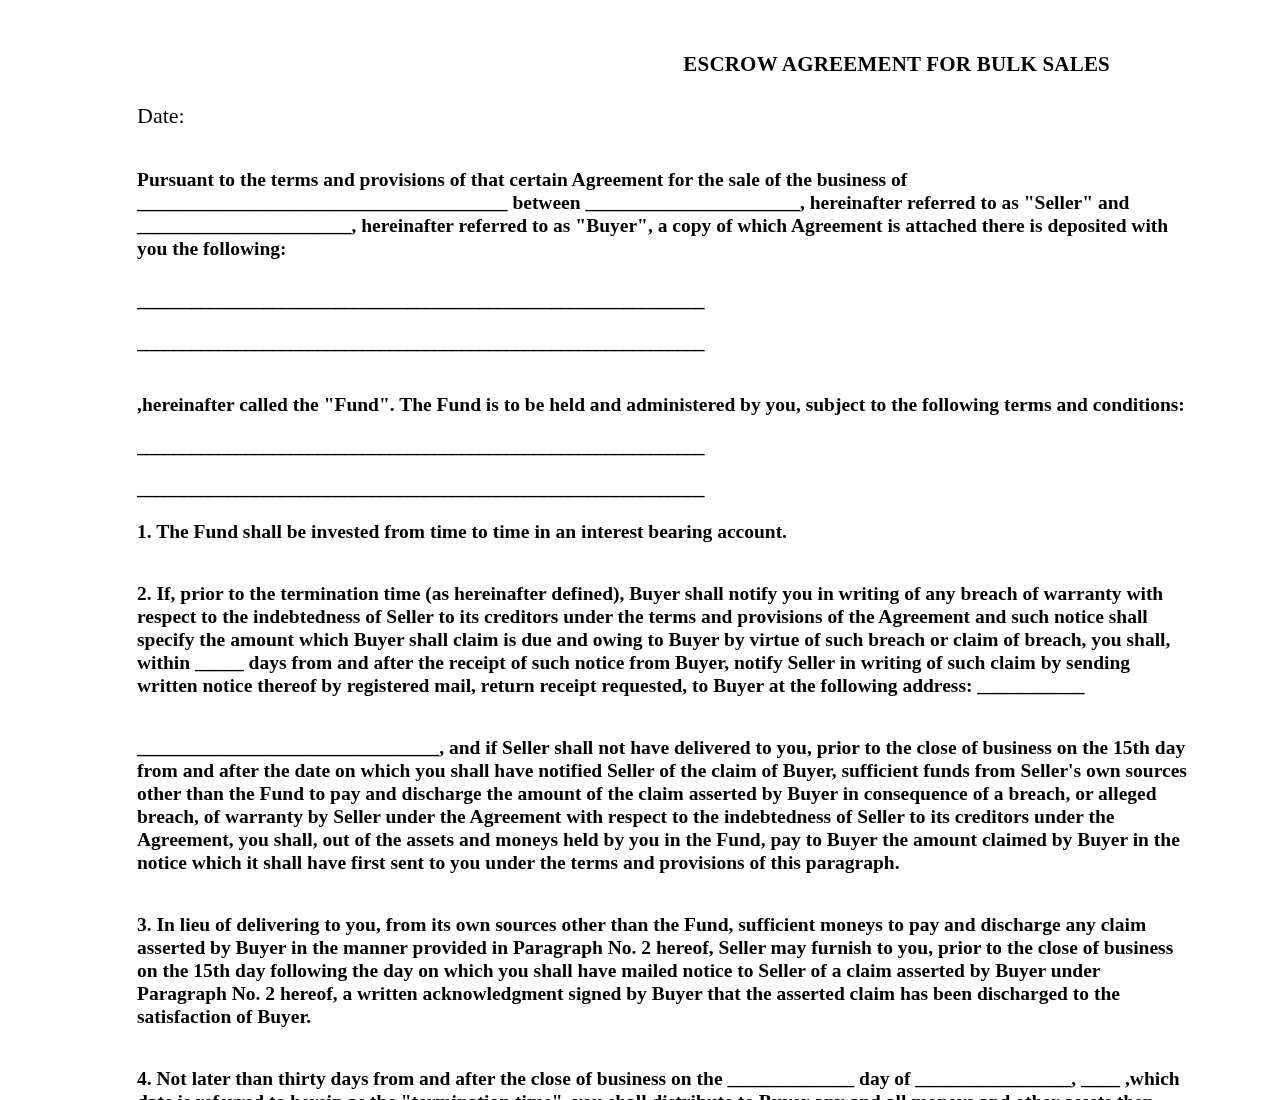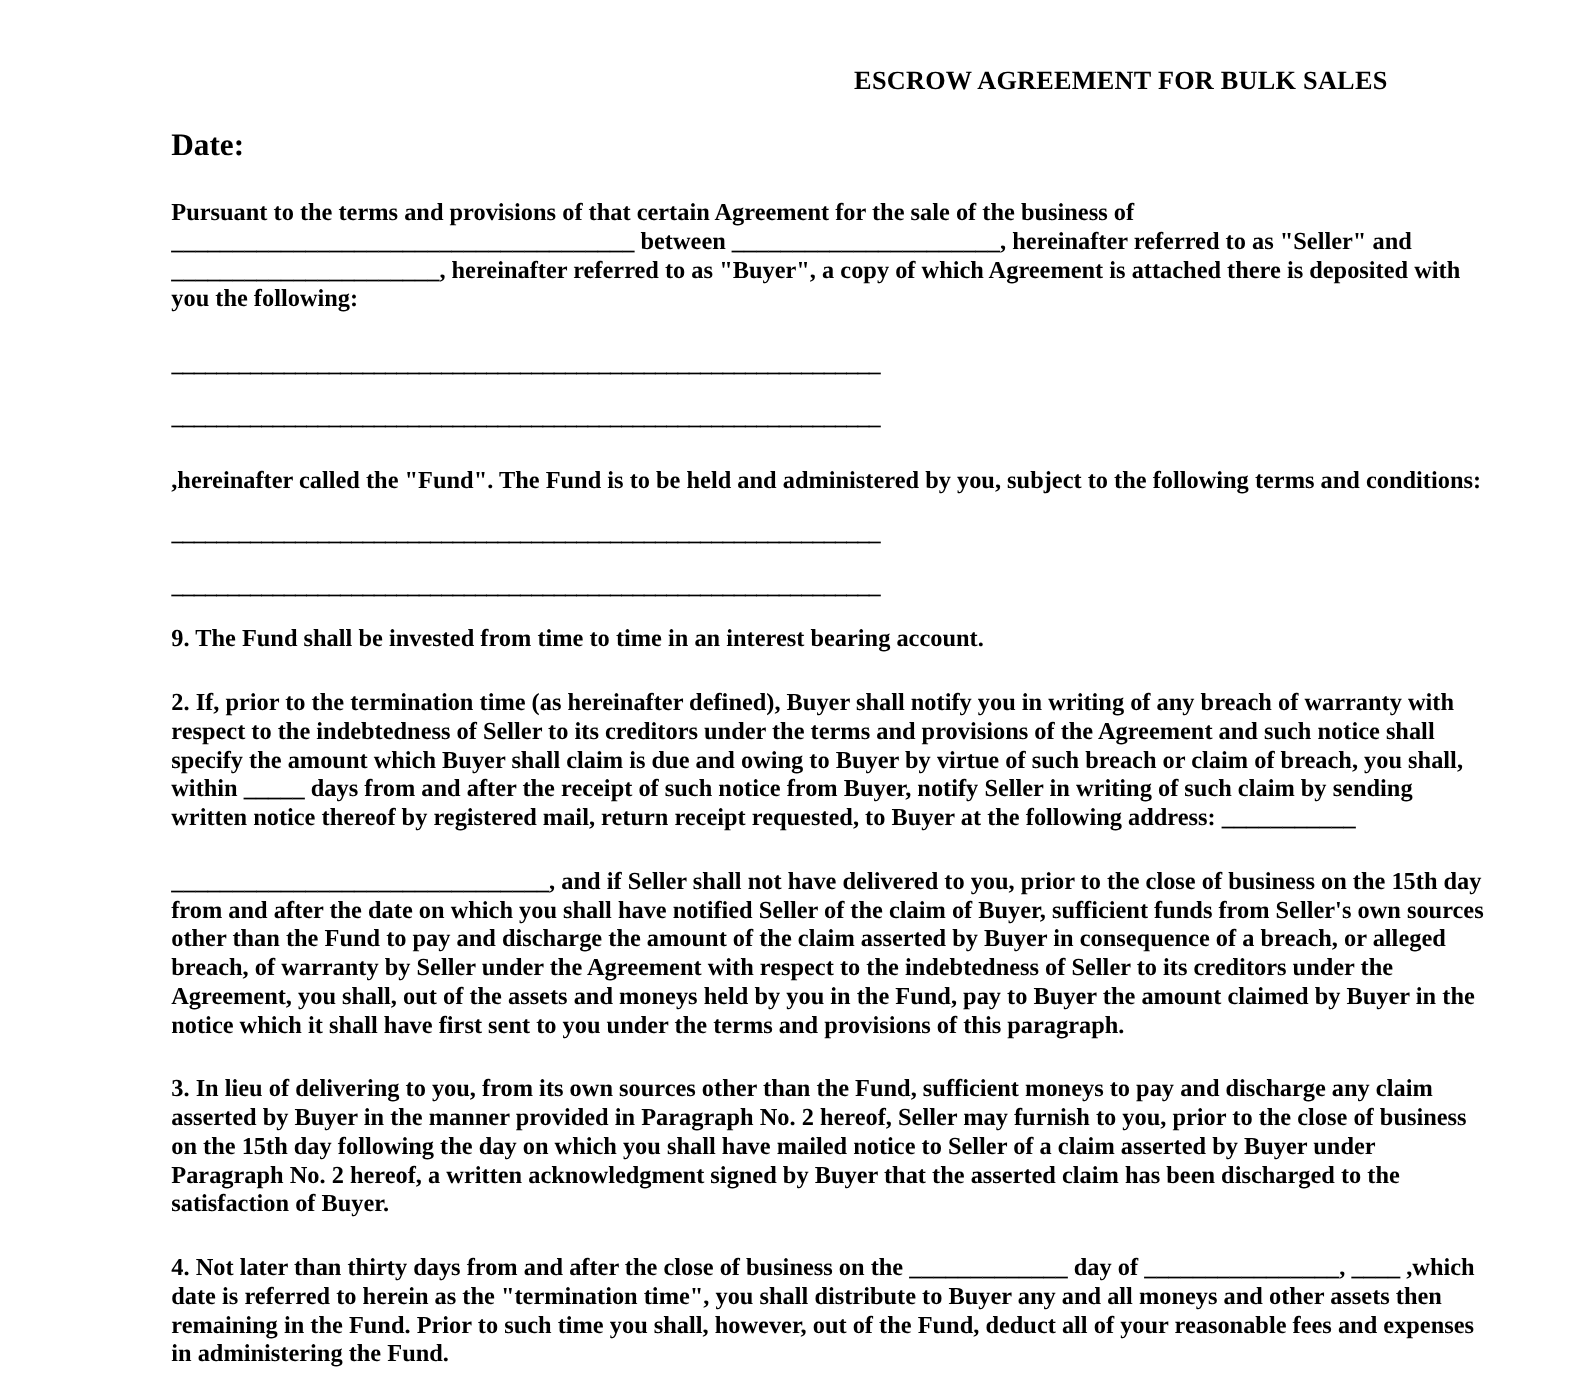--- a/index.html
+++ b/index.html
@@ -24,29 +24,29 @@
   }
   .doc-title {
     text-align: right;
     font-weight: bold;
     font-size: 21px;
     letter-spacing: 0.2px;
     margin: 12px 0 0 0;
     padding-right: 80px;
   }
   .field-line {
-    font-size: 25px;
-    font-weight: bold;
+    font-size: 22px;
+    font-weight: normal;
     margin-top: 26px;
   }
   .para {
     font-size: 19.5px;
     font-weight: bold;
     line-height: 1.18;
-    margin-top: 28px;
+    margin-top: 39px;
     text-align: left;
   }
   .para.tight {
     margin-top: 20px;
   }
   .blank-rule {
     font-size: 19px;
     font-weight: bold;
     letter-spacing: -0.5px;
     margin-top: 20px;
@@ -70,21 +70,21 @@
   <div class="blank-rule first">_______________________________________________________________</div>
 
   <div class="blank-rule">_______________________________________________________________</div>
 
   <div class="para">,hereinafter called the "Fund". The Fund is to be held and administered by you, subject to the following terms and conditions:</div>
 
   <div class="blank-rule">_______________________________________________________________</div>
 
   <div class="blank-rule">_______________________________________________________________</div>
 
-  <div class="para tight">9. The Fund shall be invested from time to time in an interest bearing account.</div>
+  <div class="para tight">1. The Fund shall be invested from time to time in an interest bearing account.</div>
 
   <div class="para">2. If, prior to the termination time (as hereinafter defined), Buyer shall notify you in writing of any breach of warranty with respect to the indebtedness of Seller to its creditors under the terms and provisions of the Agreement and such notice shall specify the amount which Buyer shall claim is due and owing to Buyer by virtue of such breach or claim of breach, you shall, within _____ days from and after the receipt of such notice from Buyer, notify Seller in writing of such claim by sending written notice thereof by registered mail, return receipt requested, to Buyer at the following address: ___________</div>
 
   <div class="para">_______________________________, and if Seller shall not have delivered to you, prior to the close of business on the 15th day from and after the date on which you shall have notified Seller of the claim of Buyer, sufficient funds from Seller's own sources other than the Fund to pay and discharge the amount of the claim asserted by Buyer in consequence of a breach, or alleged breach, of warranty by Seller under the Agreement with respect to the indebtedness of Seller to its creditors under the Agreement, you shall, out of the assets and moneys held by you in the Fund, pay to Buyer the amount claimed by Buyer in the notice which it shall have first sent to you under the terms and provisions of this paragraph.</div>
 
   <div class="para">3. In lieu of delivering to you, from its own sources other than the Fund, sufficient moneys to pay and discharge any claim asserted by Buyer in the manner provided in Paragraph No. 2 hereof, Seller may furnish to you, prior to the close of business on the 15th day following the day on which you shall have mailed notice to Seller of a claim asserted by Buyer under Paragraph No. 2 hereof, a written acknowledgment signed by Buyer that the asserted claim has been discharged to the satisfaction of Buyer.</div>
 
   <div class="para">4. Not later than thirty days from and after the close of business on the _____________ day of ________________, ____ ,which date is referred to herein as the "termination time", you shall distribute to Buyer any and all moneys and other assets then remaining in the Fund. Prior to such time you shall, however, out of the Fund, deduct all of your reasonable fees and expenses in administering the Fund.</div>
 
 </div>

